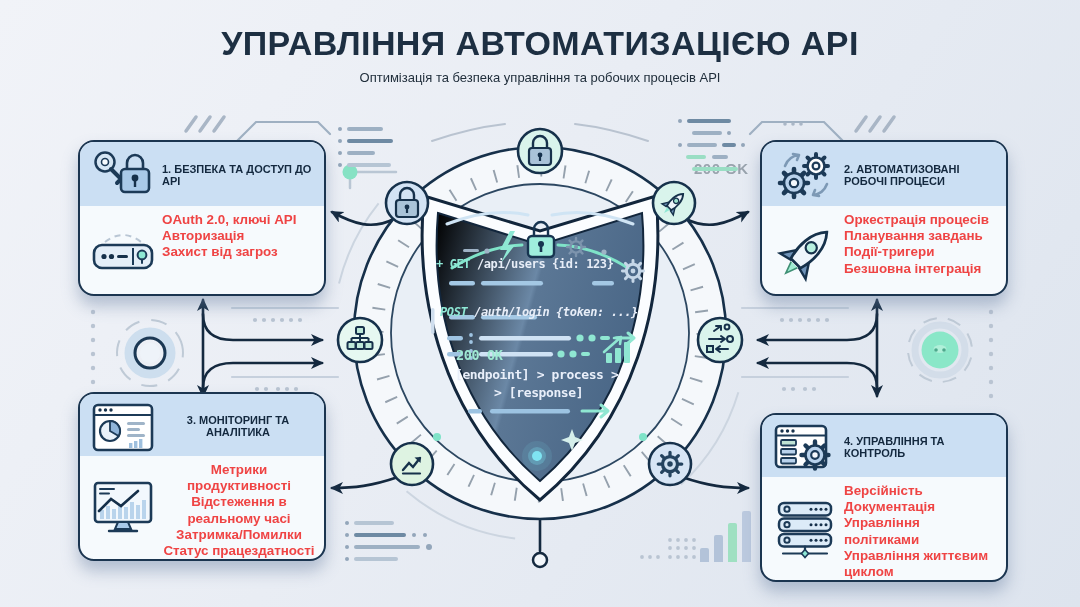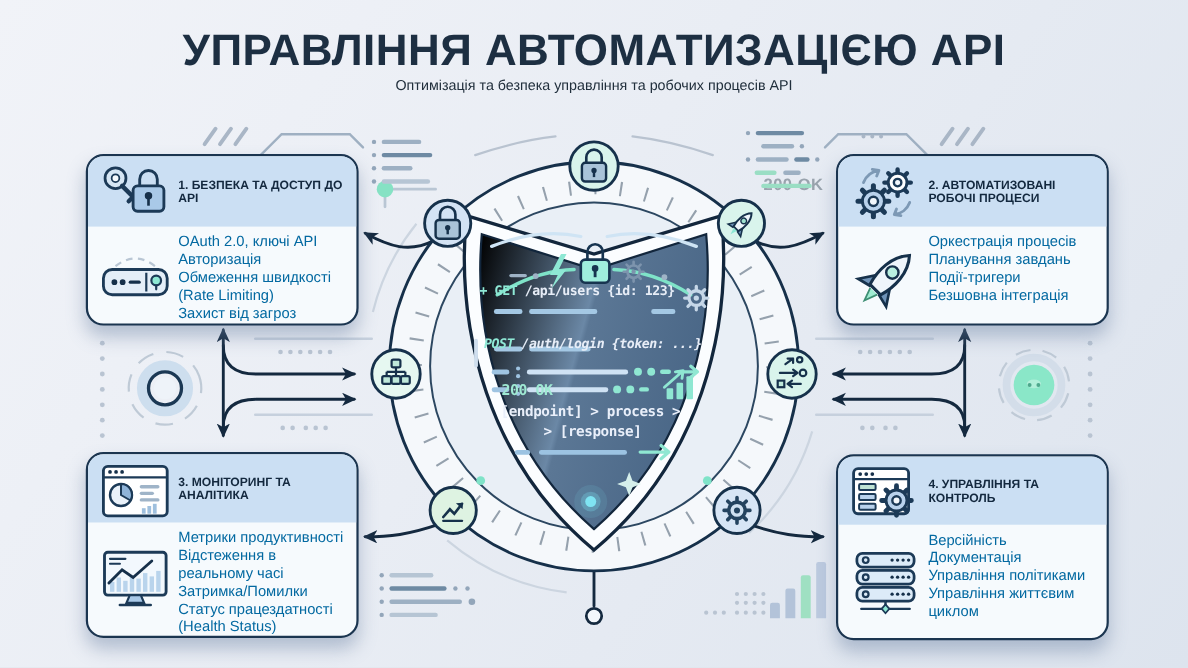--- a/index.html
+++ b/index.html
@@ -2,31 +2,31 @@
 <html><head>
 <meta charset="utf-8">
 <style>
   html,body{margin:0;padding:0;background:#dfe4ec;}
   .canvas{position:relative;width:1080px;height:607px;overflow:hidden;
     background:linear-gradient(125deg,#f1f3f8 0%,#e9edf4 45%,#dde4ee 100%);
     font-family:"Liberation Sans",sans-serif;}
   .layer{position:absolute;left:0;top:0;}
   
   .title{position:absolute;left:0;right:0;top:24px;text-align:center;
-    font-size:40px;font-weight:bold;color:#1d2f42;letter-spacing:.4px;}
+    font-size:34px;font-weight:bold;color:#1d2f42;letter-spacing:.4px;}
   .subtitle{position:absolute;left:0;right:0;top:70px;text-align:center;
     font-size:13px;color:#212f3c;}
   
   .box{position:absolute;width:244px;border:2.5px solid #1b3550;border-radius:16px;
     background:#f6fafd;box-shadow:0 10px 16px rgba(109,131,165,.45);overflow:hidden;}
   .box-header{background:#cbdff3;padding:9px 10px 7px 82px;min-height:46px;
     border-bottom:0;display:flex;align-items:center;}
   .box-title{font-size:11px;font-weight:bold;color:#13283e;line-height:1.12;}
   .box-body{padding:6px 8px 8px 82px;}
-  .box-item{font-size:13.4px;font-weight:normal;color:#0369a1;line-height:1.21;}
+  .box-item{font-size:13.4px;font-weight:bold;color:#ef4444;line-height:1.21;}
   .icon-slot{position:absolute;left:10px;width:66px;text-align:center;}
   
   .code-line{position:absolute;white-space:nowrap;
     font-family:"DejaVu Sans Mono",monospace;font-size:12px;letter-spacing:-.4px;
     color:#e7edf7;font-weight:bold;}
   .code-line .mint{color:#8fe9d6;}
   .code-flow{font-size:13px;color:#e9effa;}
   .code-status{font-size:13.5px;color:#9fe9d3;}
   
   .dlist{position:absolute;}
@@ -428,21 +428,20 @@
   <div class="code-line code-flow" style="left:455px;top:367px;">[endpoint] &gt; process &gt;</div>
   <div class="code-line code-flow" style="left:494px;top:385px;">&gt; [response]</div>
 
   <div class="box" style="left:78px;top:140px;height:152px;">
     <div class="box-header" style="min-height:48px;">
       <div class="box-title">1. БЕЗПЕКА ТА ДОСТУП ДО API</div>
     </div>
     <div class="box-body">
       <div class="box-item">OAuth 2.0, ключі API</div>
       <div class="box-item">Авторизація</div>
-      <div class="box-item">Обмеження швидкості (Rate Limiting)</div>
       <div class="box-item">Захист від загроз</div>
     </div>
     <div class="icon-slot" style="top:6px;">
       <svg width="64" height="56" viewBox="0 0 64 56">
         <circle cx="14" cy="14" r="9.5" fill="#d6e6f4" stroke="#1c3a57" stroke-width="2.5"></circle>
         <circle cx="14" cy="14" r="3.5" fill="#f6fafd" stroke="#1c3a57" stroke-width="1.6"></circle>
         <path d="M20 21 L36 37 M31 30 L26 35 M37 36 L32 41" stroke="#1c3a57" stroke-width="4" stroke-linecap="round" fill="none"></path>
         <path d="M36 22 V15 A8 8 0 0 1 52 15 V22" fill="none" stroke="#1c3a57" stroke-width="2.6"></path>
         <rect x="30" y="21" width="28" height="23" rx="4" fill="#a9c9e8" stroke="#1c3a57" stroke-width="2.6"></rect>
         <circle cx="44" cy="30" r="3.4" fill="#16304a"></circle>
@@ -499,21 +498,21 @@
           <path d="M-3 1 L-9 10 L-3 8.5 Z" fill="#6f93b8" stroke="#16314b" stroke-width="1.2"></path>
           <path d="M3 1 L9 10 L3 8.5 Z" fill="#6f93b8" stroke="#16314b" stroke-width="1.2"></path>
           <path d="M0 -14 C5.5 -8 5.5 1 3.4 8 L-3.4 8 C-5.5 1 -5.5 -8 0 -14 Z" fill="#eef5fb" stroke="#16314b" stroke-width="1.4"></path>
           <circle cx="0" cy="-3" r="2.8" fill="#b9f0e0" stroke="#16314b" stroke-width="1.1"></circle>
           <path d="M-2.2 9 L0 15 L2.2 9" fill="#9fecd2" stroke="#3f8f74" stroke-width=".8"></path>
         </g>
       </svg>
     </div>
   </div>
 
-  <div class="box" style="left:78px;top:411px;height:165px;">
+  <div class="box" style="left:78px;top:392px;height:165px;text-align:center;">
     <div class="box-header" style="min-height:46px;">
       <div class="box-title">3. МОНІТОРИНГ ТА АНАЛІТИКА</div>
     </div>
     <div class="box-body">
       <div class="box-item">Метрики продуктивності</div>
       <div class="box-item">Відстеження в реальному часі</div>
       <div class="box-item">Затримка/Помилки</div>
       <div class="box-item">Статус працездатності (Health Status)</div>
     </div>
     <div class="icon-slot" style="top:8px;">

